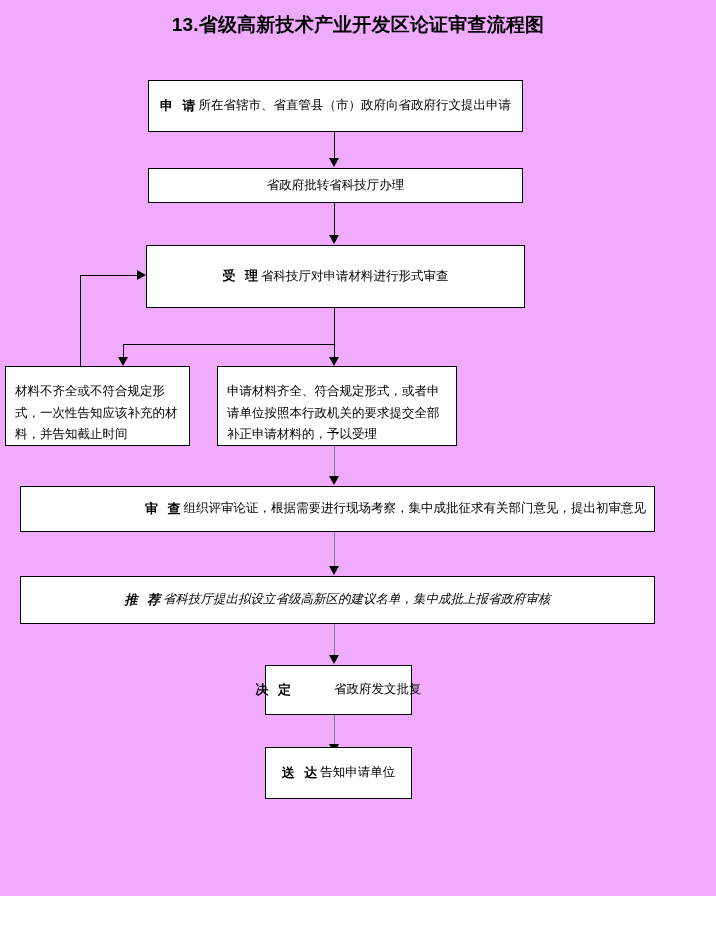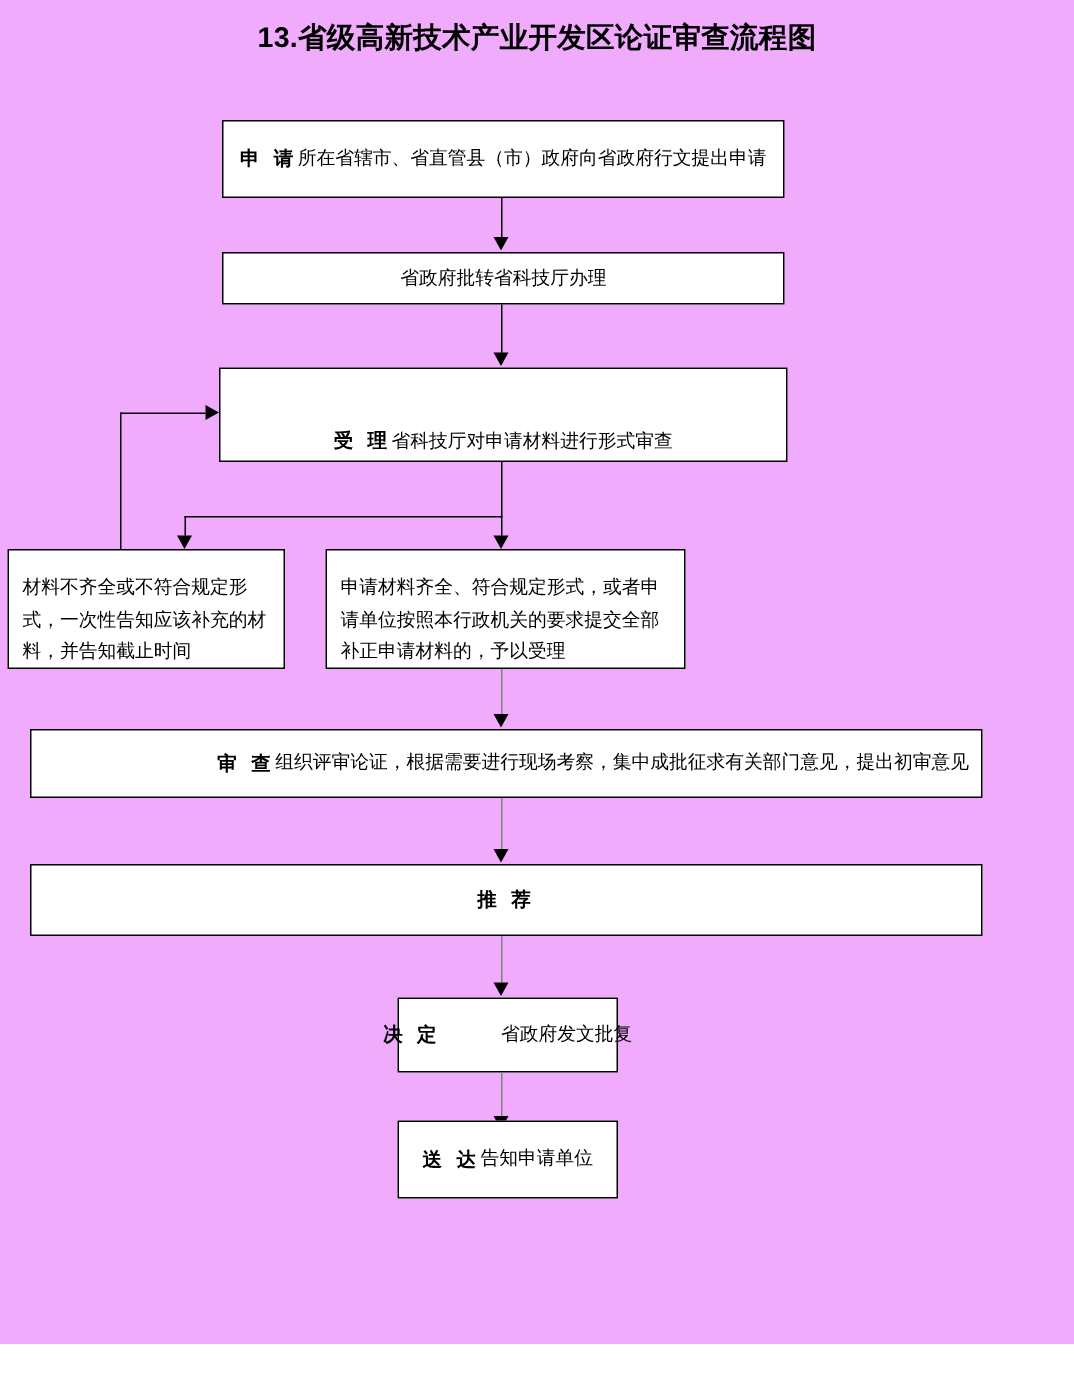--- a/index.html
+++ b/index.html
@@ -111,21 +111,21 @@
   <div class="vline" style="left:334px; top:132px; height:27px;"></div>
   <div class="arrow-down" style="left:329px; top:158px;"></div>
 
   <div class="node" style="left:148px; top:168px; width:375px; height:35px;">
     <div class="desc">省政府批转省科技厅办理</div>
   </div>
 
   <div class="vline" style="left:334px; top:203px; height:33px;"></div>
   <div class="arrow-down" style="left:329px; top:235px;"></div>
 
-  <div class="node" style="left:146px; top:245px; width:379px; height:63px;align-items:flex-end;">
+  <div class="node" style="left:146px; top:245px; width:379px; height:63px;">
     <div class="heading">受 理</div>
     <div class="desc">省科技厅对申请材料进行形式审查</div>
   </div>
 
   <div class="vline" style="left:80px; top:275px; height:91px;"></div>
   <div class="hline" style="left:80px; top:275px; width:57px;"></div>
   <div class="arrow-right" style="left:137px; top:270px;"></div>
 
   <div class="vline" style="left:334px; top:308px; height:36px;"></div>
   <div class="hline" style="left:123px; top:344px; width:212px;"></div>
@@ -148,22 +148,23 @@
   <div class="arrow-down" style="left:329px; top:476px;"></div>
 
   <div class="node" style="left:20px; top:486px; width:635px; height:46px;justify-content:flex-end;">
     <div class="heading">审 查</div>
     <div class="desc">组织评审论证，根据需要进行现场考察，集中成批征求有关部门意见，提出初审意见</div>
   </div>
 
   <div class="vline gray" style="left:334px; top:532px; height:34px;"></div>
   <div class="arrow-down" style="left:329px; top:566px;"></div>
 
-  <div class="node" style="left:20px; top:576px; width:635px; height:48px;">
+  <div class="node" style="left:20px; top:576px; width:635px; height:48px;font-style:italic;">
     <div class="heading">推 荐</div>
+    <div class="desc">省科技厅提出拟设立省级高新区的建议名单，集中成批上报省政府审核</div>
   </div>
 
   <div class="vline gray" style="left:334px; top:624px; height:31px;"></div>
   <div class="arrow-down" style="left:329px; top:655px;"></div>
 
   <div class="node" style="left:265px; top:665px; width:147px; height:50px;gap:40px;">
     <div class="heading">决 定</div>
     <div class="desc">省政府发文批复</div>
   </div>
 

